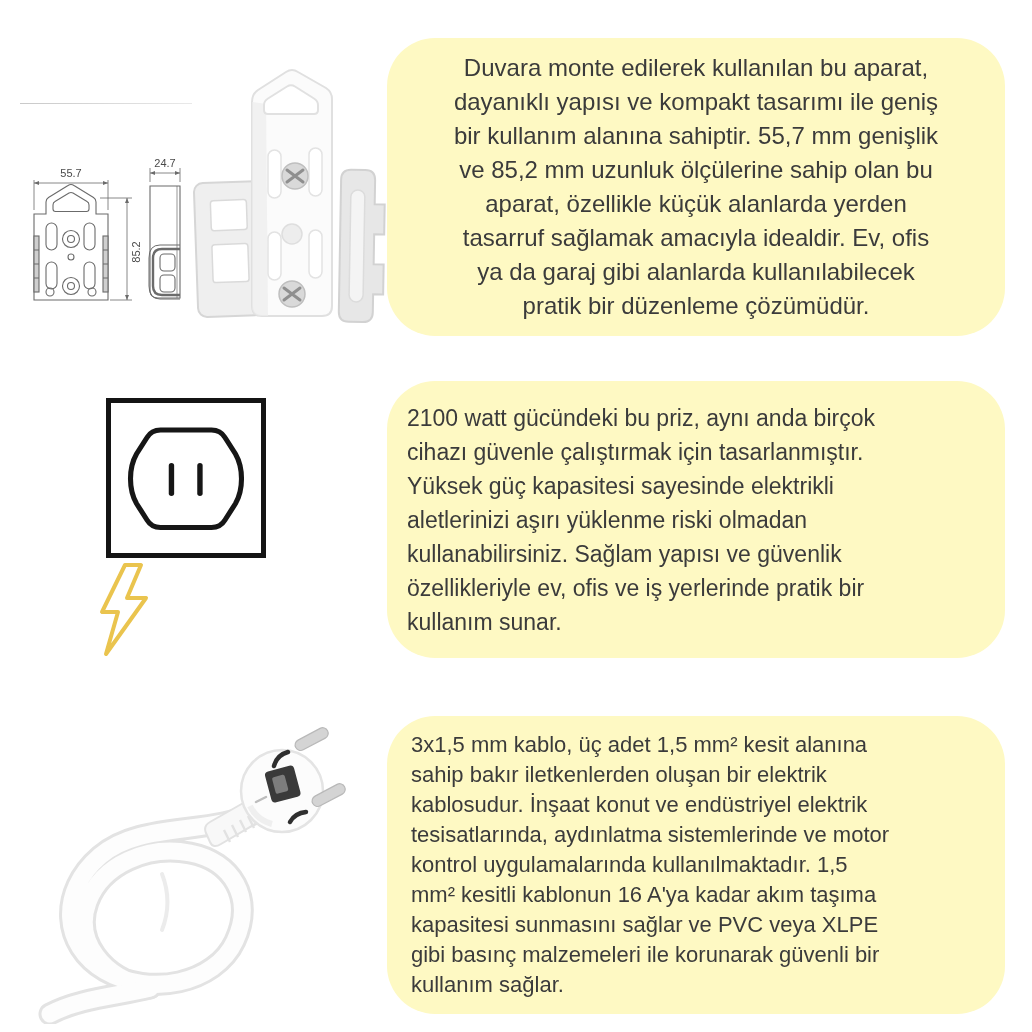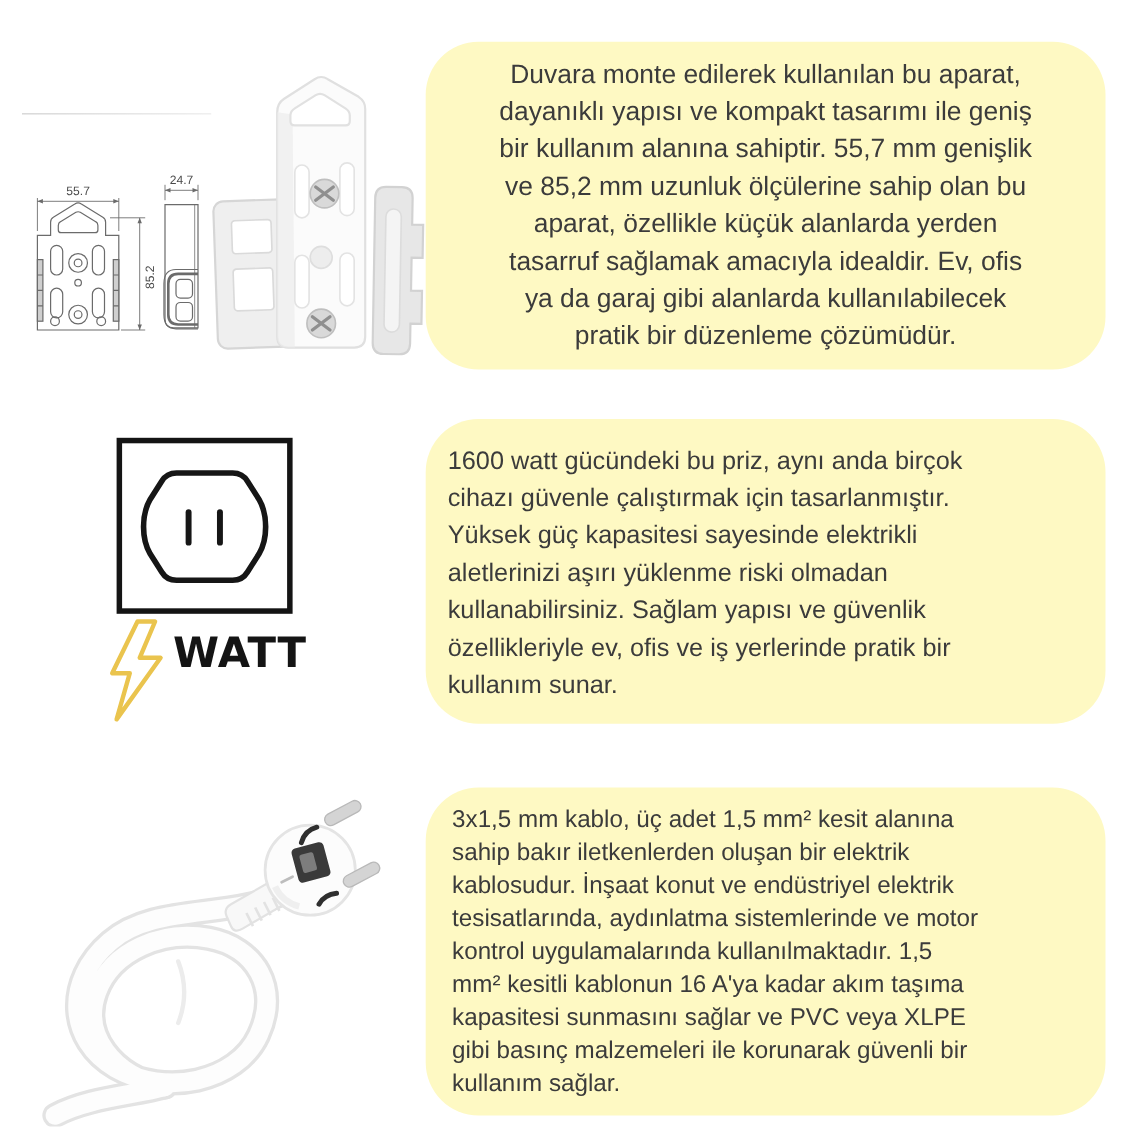--- a/index.html
+++ b/index.html
@@ -149,25 +149,24 @@
       <rect x="38.5" y="40" width="3.6" height="22" rx="1.8" fill="#161616"></rect>
       <rect x="57.5" y="40" width="3.6" height="22" rx="1.8" fill="#161616"></rect>
     </svg>
   </div>
 
   <svg class="bolt" viewBox="0 0 64 100">
     <path d="M33,5 L10,52 H26 L14,94 L54,38 H35 L49,5 Z" fill="#ffffff" stroke="#eac44e" stroke-width="4" stroke-linejoin="round" stroke-linecap="round"></path>
   </svg>
 
   <div class="watt">
-    <div>WATT</div>
   </div>
 
   <div class="gray-box" id="box2">
-    <p>1600 watt gücündeki bu priz, aynı anda birçok
+    <p>2100 watt gücündeki bu priz, aynı anda birçok
 cihazı güvenle çalıştırmak için tasarlanmıştır.
 Yüksek güç kapasitesi sayesinde elektrikli
 aletlerinizi aşırı yüklenme riski olmadan
 kullanabilirsiniz. Sağlam yapısı ve güvenlik
 özellikleriyle ev, ofis ve iş yerlerinde pratik bir
 kullanım sunar.</p>
   </div>
 
   <svg class="cable-photo" viewBox="0 0 345 318">
 

